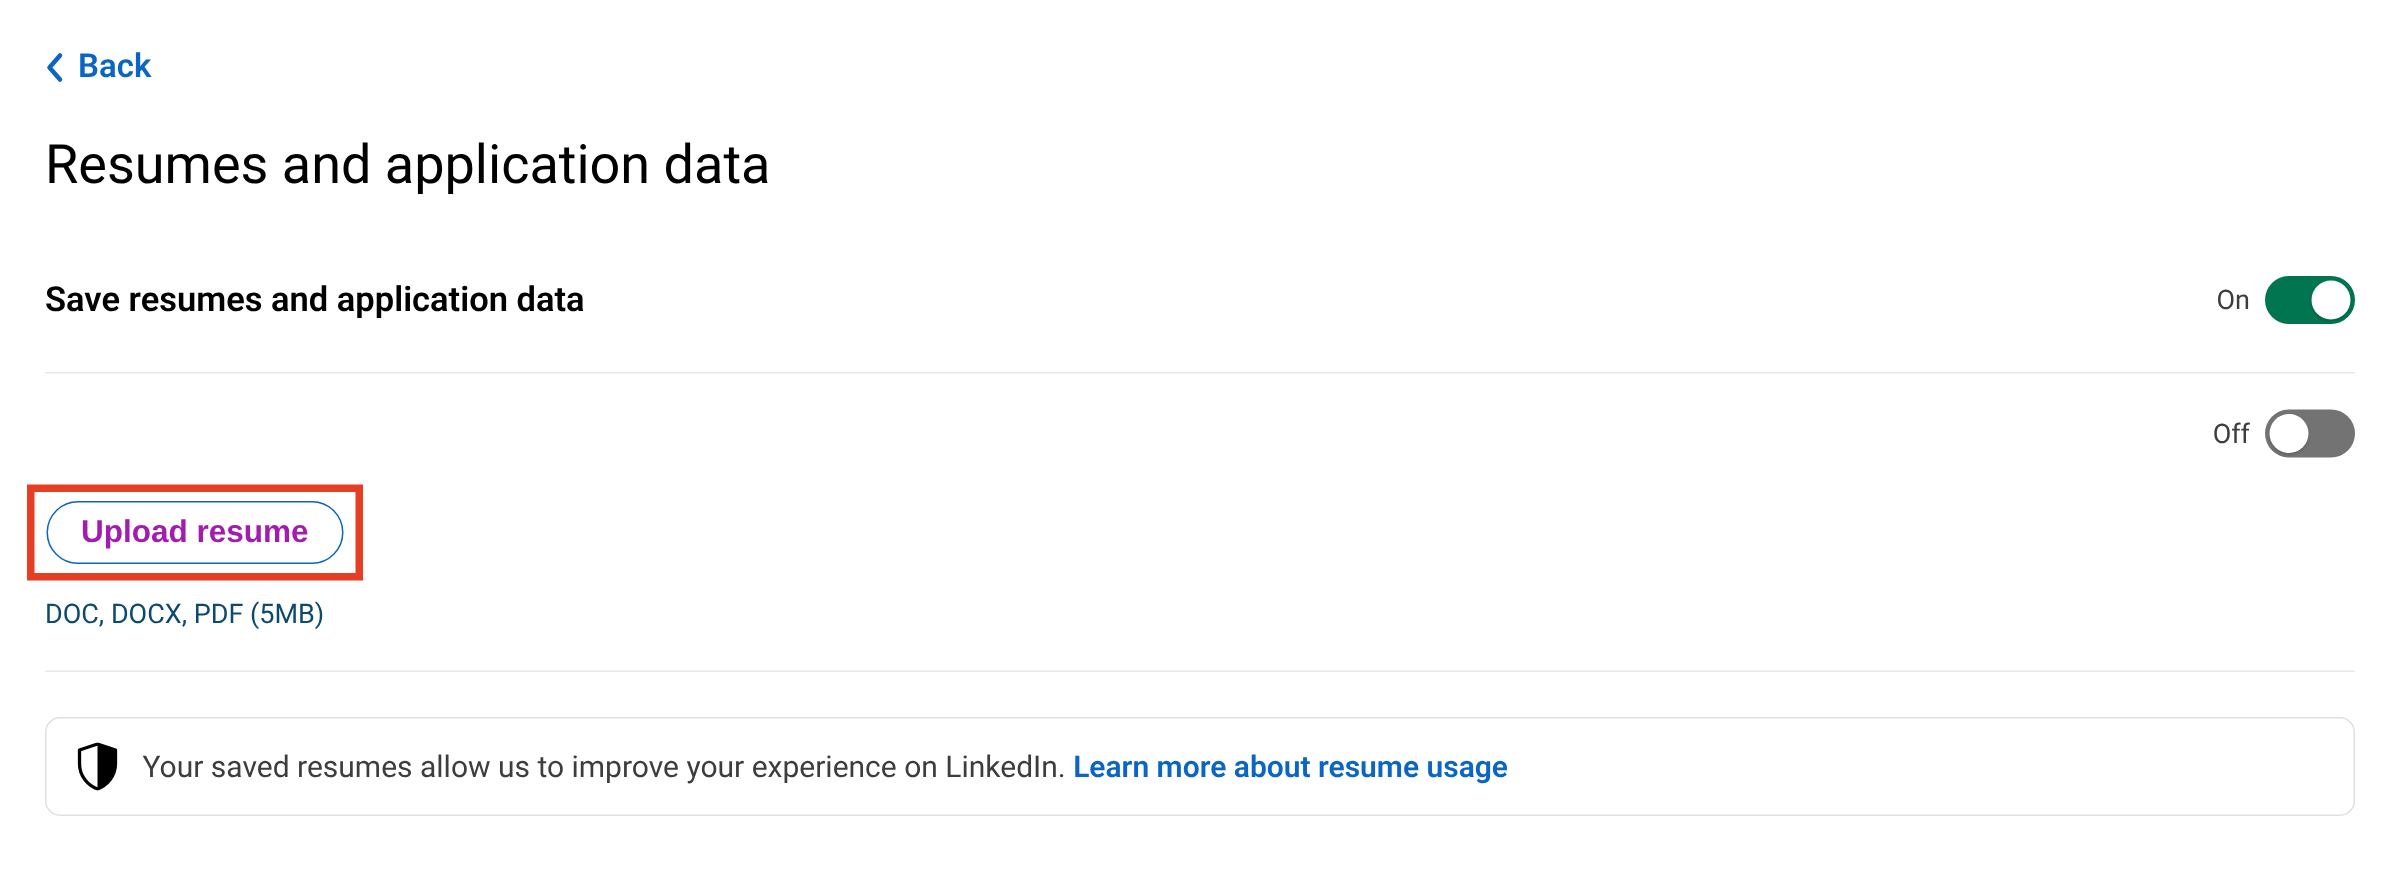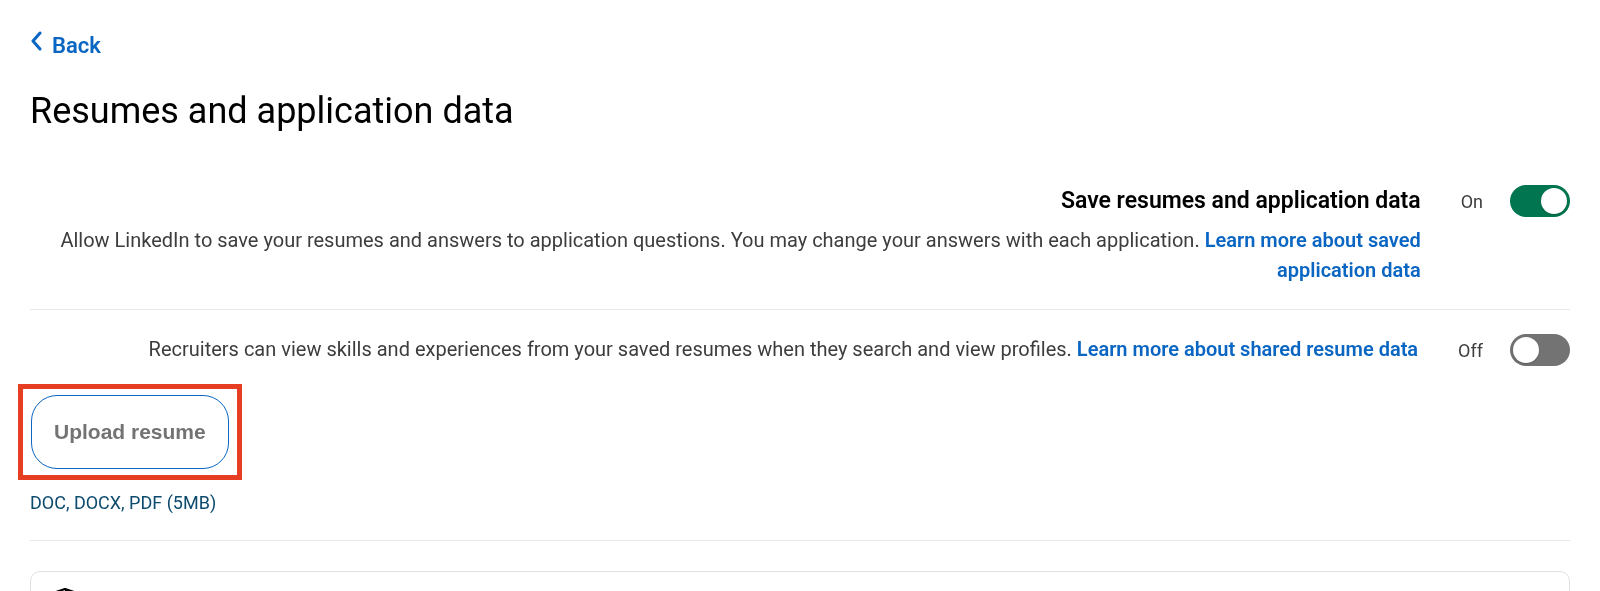--- a/index.html
+++ b/index.html
@@ -6,20 +6,21 @@
     body {
       font-family: -apple-system, BlinkMacSystemFont, "Segoe UI", Roboto, Helvetica, Arial, sans-serif;
       background: #ffffff;
       padding: 30px;
       color: #000000;
       font-size: 20px;
       line-height: 1.4;
     }
     .back-link {
       display: inline-flex;
+      align-items: center;
       color: #0a66c2;
       font-weight: 600;
       font-size: 22px;
       text-decoration: none;
       margin-bottom: 24px;
       cursor: pointer;
       gap: 8px;
     }
     .back-link svg { flex-shrink: 0; }
     .page-title {
@@ -36,21 +37,20 @@
     }
     .section:last-of-type { border-bottom: none; }
     .section-header {
       display: flex;
       justify-content: space-between;
       align-items: flex-start;
       gap: 40px;
     }
     .section-content {
       flex: 1;
-      text-align: right;
     }
     .section-title {
       font-size: 23px;
       font-weight: 600;
       color: #000000;
       margin-bottom: 8px;
     }
     .section-desc {
       font-size: 20px;
       color: #3d3d3d;
@@ -58,21 +58,21 @@
     }
     .link {
       color: #0a66c2;
       font-weight: 600;
       text-decoration: none;
       cursor: pointer;
     }
     .toggle-wrap {
       display: flex;
       align-items: center;
-      gap: 27px;
+      gap: 10px;
       flex-shrink: 0;
     }
     .toggle-label {
       font-size: 18px;
       color: #3d3d3d;
     }
     .toggle {
       width: 60px;
       height: 32px;
       border-radius: 16px;
@@ -95,24 +95,24 @@
     .toggle.off .toggle-knob { left: 3px; }
     .upload-highlight {
       display: inline-block;
       border: 5px solid #e53e22;
       padding: 6px 8px;
       margin-top: 18px;
       margin-left: -12px;
     }
     .upload-button {
       display: inline-block;
-      color: #737373;
+      color: #a21caf;
       font-weight: 600;
       font-size: 21px;
-      padding: 24px 22px;
+      padding: 8px 22px;
       border: 1px solid #0a66c2;
       border-radius: 26px;
       background: #ffffff;
       cursor: pointer;
     }
     .file-hint {
       font-size: 18px;
       color: #0c4a6e;
       margin-top: 10px;
     }
@@ -144,40 +144,34 @@
   <span>Back</span>
 </a>
 
 <h1 class="page-title">Resumes and application data</h1>
 
 
 <div class="section">
   <div class="section-header">
     <div class="section-content">
       <div class="section-title">Save resumes and application data</div>
-      <div class="section-desc">
-        <span>Allow LinkedIn to save your resumes and answers to application questions. You may change your answers with each application. </span><a class="link">Learn more about saved application data</a>
-      </div>
     </div>
     <div class="toggle-wrap">
       <span class="toggle-label">On</span>
       <div class="toggle on">
         <div class="toggle-knob"></div>
       </div>
     </div>
   </div>
 </div>
 
 
 <div class="section">
   <div class="section-header">
     <div class="section-content">
-      <div class="section-desc">
-        <span>Recruiters can view skills and experiences from your saved resumes when they search and view profiles. </span><a class="link">Learn more about shared resume data</a>
-      </div>
     </div>
     <div class="toggle-wrap">
       <span class="toggle-label">Off</span>
       <div class="toggle off">
         <div class="toggle-knob"></div>
       </div>
     </div>
   </div>
 
   <div class="upload-highlight">

